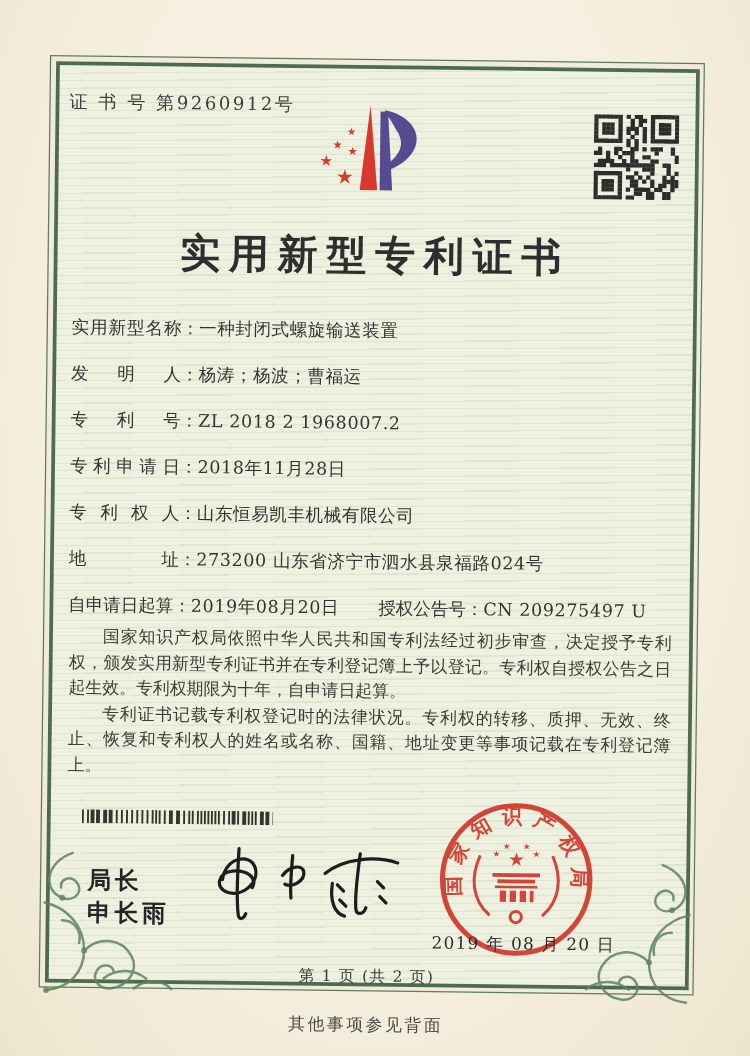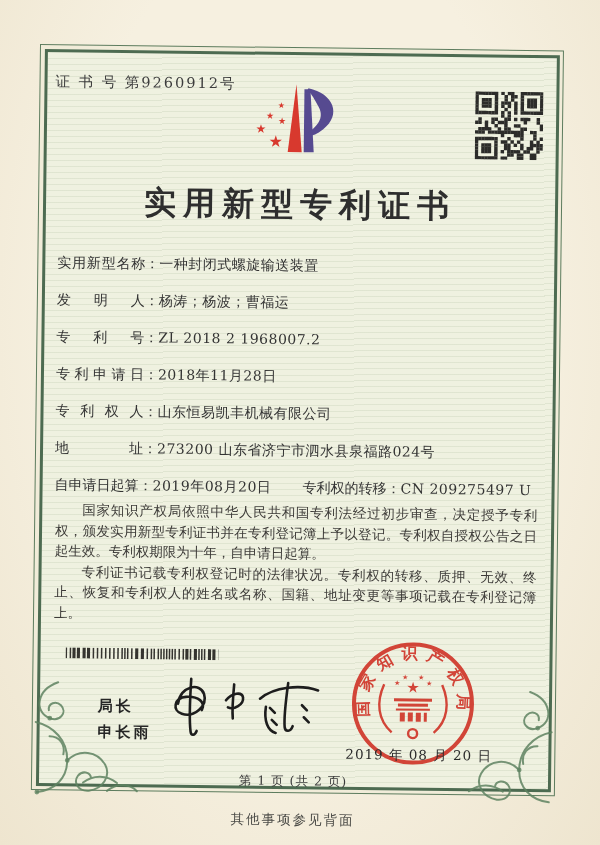--- a/index.html
+++ b/index.html
@@ -27,21 +27,21 @@
   .field .lab{display:inline-block;width:88px;text-align:justify;text-align-last:justify;vertical-align:top;}
   .field .col{display:inline-block;width:14px;}
   .field .val{letter-spacing:0.5px;}
   .grant .g2{position:absolute;left:248px;top:0;}
   .grant{position:relative;}
   .paras{position:absolute;left:21px;right:21px;top:455px;font-size:13.5px;line-height:20.5px;
     color:#3d3b38;text-align:justify;}
   .paras p{margin:0;text-indent:2em;}
   .barcode{position:absolute;left:33px;top:603px;}
   .signer{position:absolute;left:38px;top:648px;font-family:Liberation Serif, serif;
-    font-size:15px;font-weight:600;color:#262626;letter-spacing:3px;line-height:26px;margin-left:28px;}
+    font-size:19px;font-weight:600;color:#262626;letter-spacing:3px;line-height:26px;}
   .signature{position:absolute;left:132px;top:628px;}
   .seal{position:absolute;left:318px;top:592px;opacity:0.93;}
   .seal-date{position:absolute;left:314px;top:698px;width:160px;font-size:13.5px;color:#2b2b2b;letter-spacing:1px;}
   .page-footer{position:absolute;left:0;right:0;top:726px;text-align:center;font-size:12.5px;color:#3a3a3a;letter-spacing:1px;}
   .back-note{position:absolute;left:0;width:524px;top:764px;text-align:center;font-size:13.5px;color:#4a4a46;letter-spacing:2px;}
   .flourish{position:absolute;}
   .fl-left{left:-8px;top:634px;}
   .fl-right{right:-8px;top:638px;transform:scaleX(-1);}
 </style>
 </head>
@@ -308,21 +308,21 @@
           <span class="lab">专利申请日</span><span class="col">：</span><span class="val">2018年11月28日</span>
         </div>
         <div class="field">
           <span class="lab">专利权人</span><span class="col">：</span><span class="val">山东恒易凯丰机械有限公司</span>
         </div>
         <div class="field">
           <span class="lab">地址</span><span class="col">：</span><span class="val">273200 山东省济宁市泗水县泉福路024号</span>
         </div>
         <div class="field grant">
           <span><span>自申请日起算</span><span class="col">：</span><span class="val">2019年08月20日</span></span>
-          <span class="g2"><span>专利权的转移</span><span class="col">：</span><span class="val">CN 209275497 U</span></span>
+          <span class="g2"><span>授权公告号</span><span class="col">：</span><span class="val">CN 209275497 U</span></span>
         </div>
       </div>
 
       <div class="paras">
         <p>国家知识产权局依照中华人民共和国专利法经过初步审查，决定授予专利权，颁发实用新型专利证书并在专利登记簿上予以登记。专利权自授权公告之日起生效。专利权期限为十年，自申请日起算。</p>
         <p>专利证书记载专利权登记时的法律状况。专利权的转移、质押、无效、终止、恢复和专利权人的姓名或名称、国籍、地址变更等事项记载在专利登记簿上。</p>
       </div>
 
       <svg class="barcode" width="153" height="11" viewBox="0 0 153 11">
           <rect x="0.00" y="0" width="1.50" height="11" fill="#35342f"></rect>

